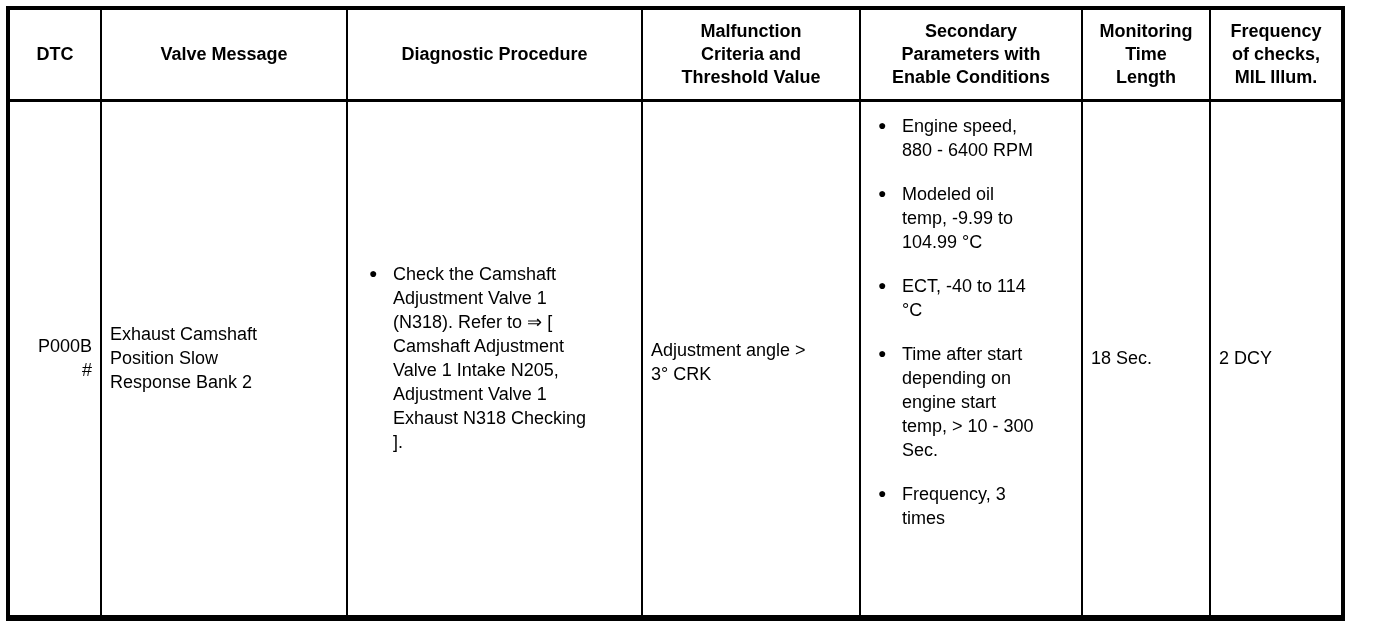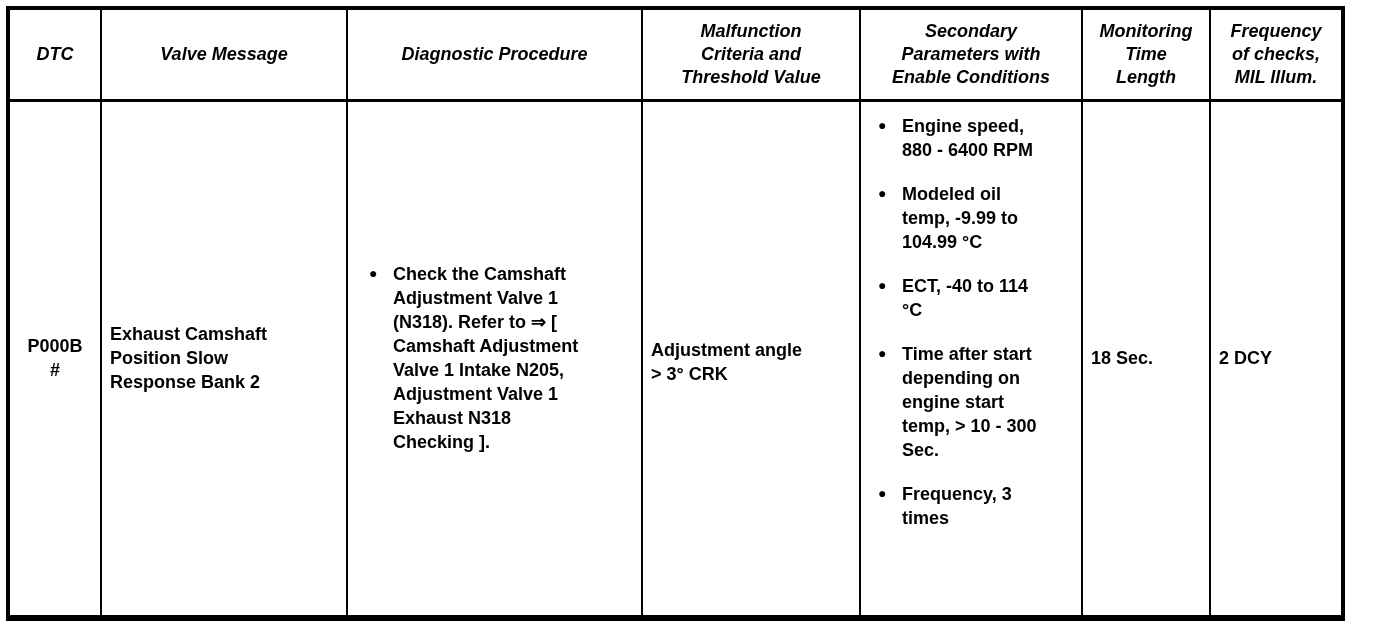--- a/index.html
+++ b/index.html
@@ -19,42 +19,41 @@
   table.dtc-table {
     position: absolute;
     left: 6px; top: 6px;
     width: 1335px; height: 615px;
     border-collapse: collapse;
     table-layout: fixed;
     background: #ffffff;
     border: 4px solid #000;
     border-bottom-width: 6px;
   }
-  th, td { border: 2px solid #000; font-weight: bold; }
+  th, td { border: 2px solid #000; }
   thead tr { height: 92px; }
   thead th {
     border-bottom-width: 3px;
     font-size: 18px;
     font-weight: bold;
     line-height: 23px;
     text-align: center;
     vertical-align: middle;
     white-space: pre-line;
     padding: 4px 4px;
-    font-style: italic;
   }
   td {
     font-size: 18px;
     line-height: 24px;
     vertical-align: middle;
     padding: 8px;
     text-align: left;
   }
   .cell-dtc {
-    text-align: center;
+    text-align: right;
     white-space: pre-line;
   }
   .wrap-box { display: inline-block; vertical-align: middle; }
   .cell-error .wrap-box { width: 170px; }
   .cell-malf .wrap-box { width: 162px; margin-top: 8px; }
   ul.bullets {
     list-style: none;
     margin: 0; padding: 0;
   }
   ul.bullets li {

